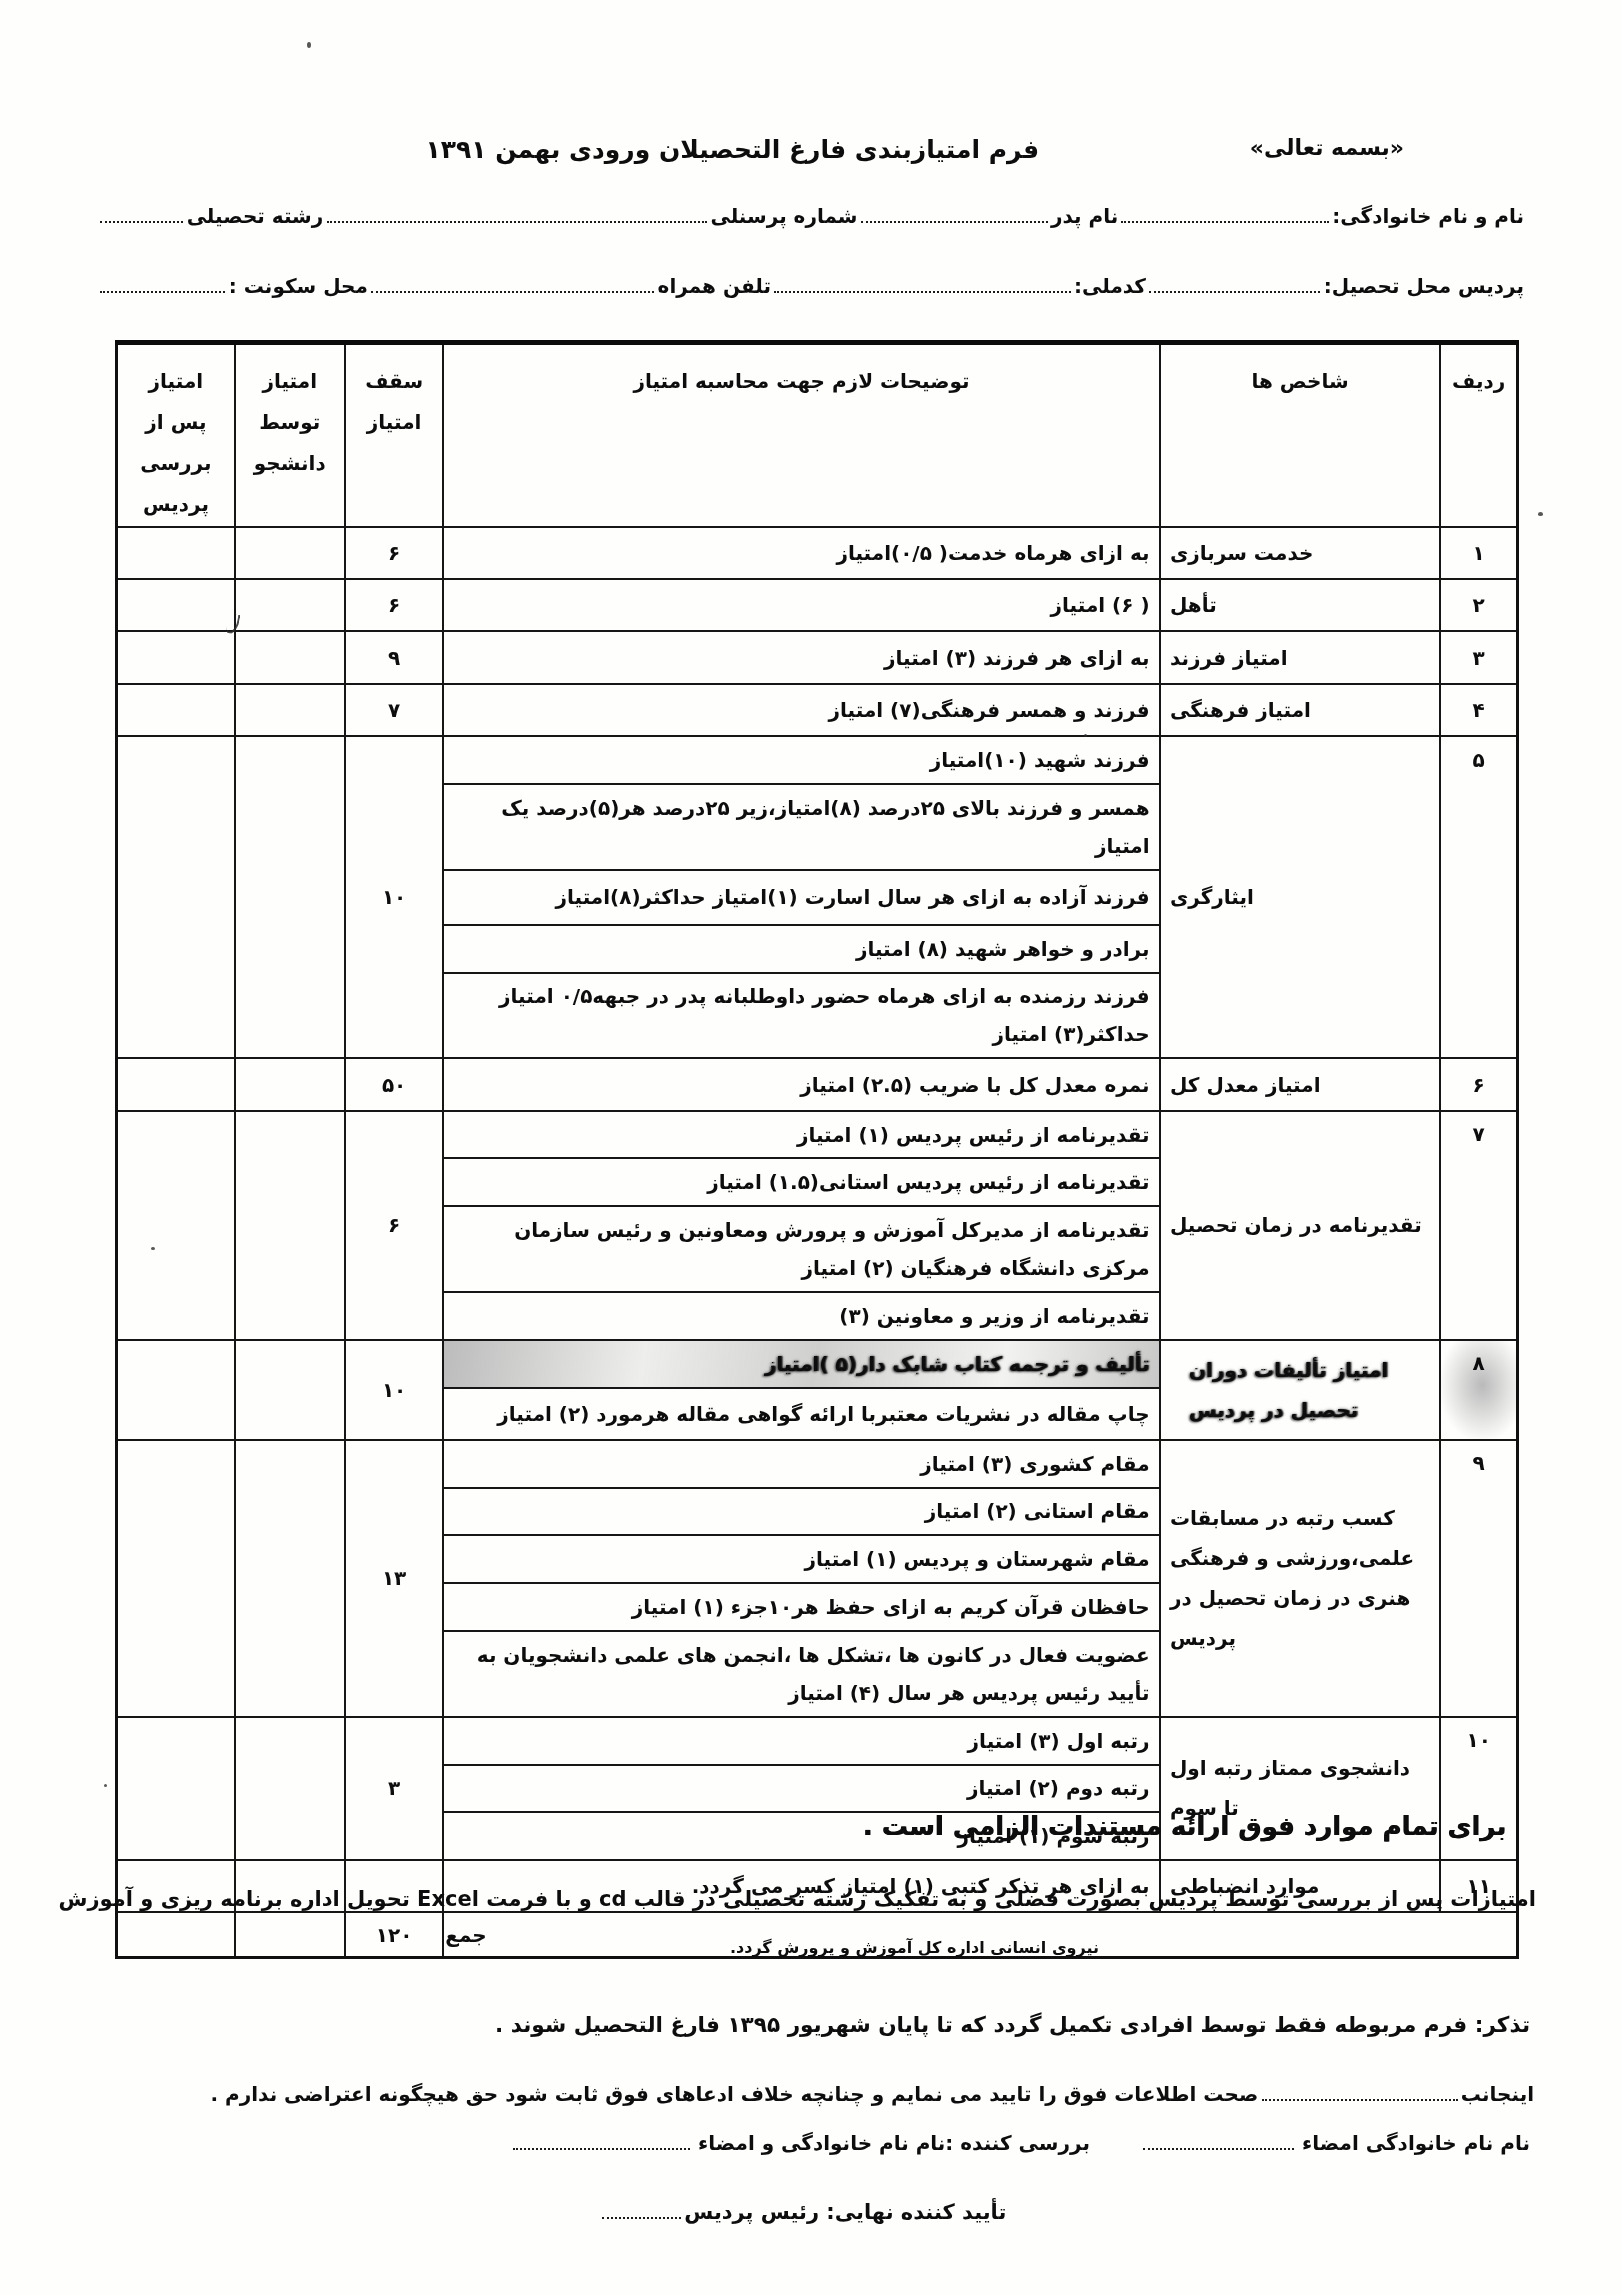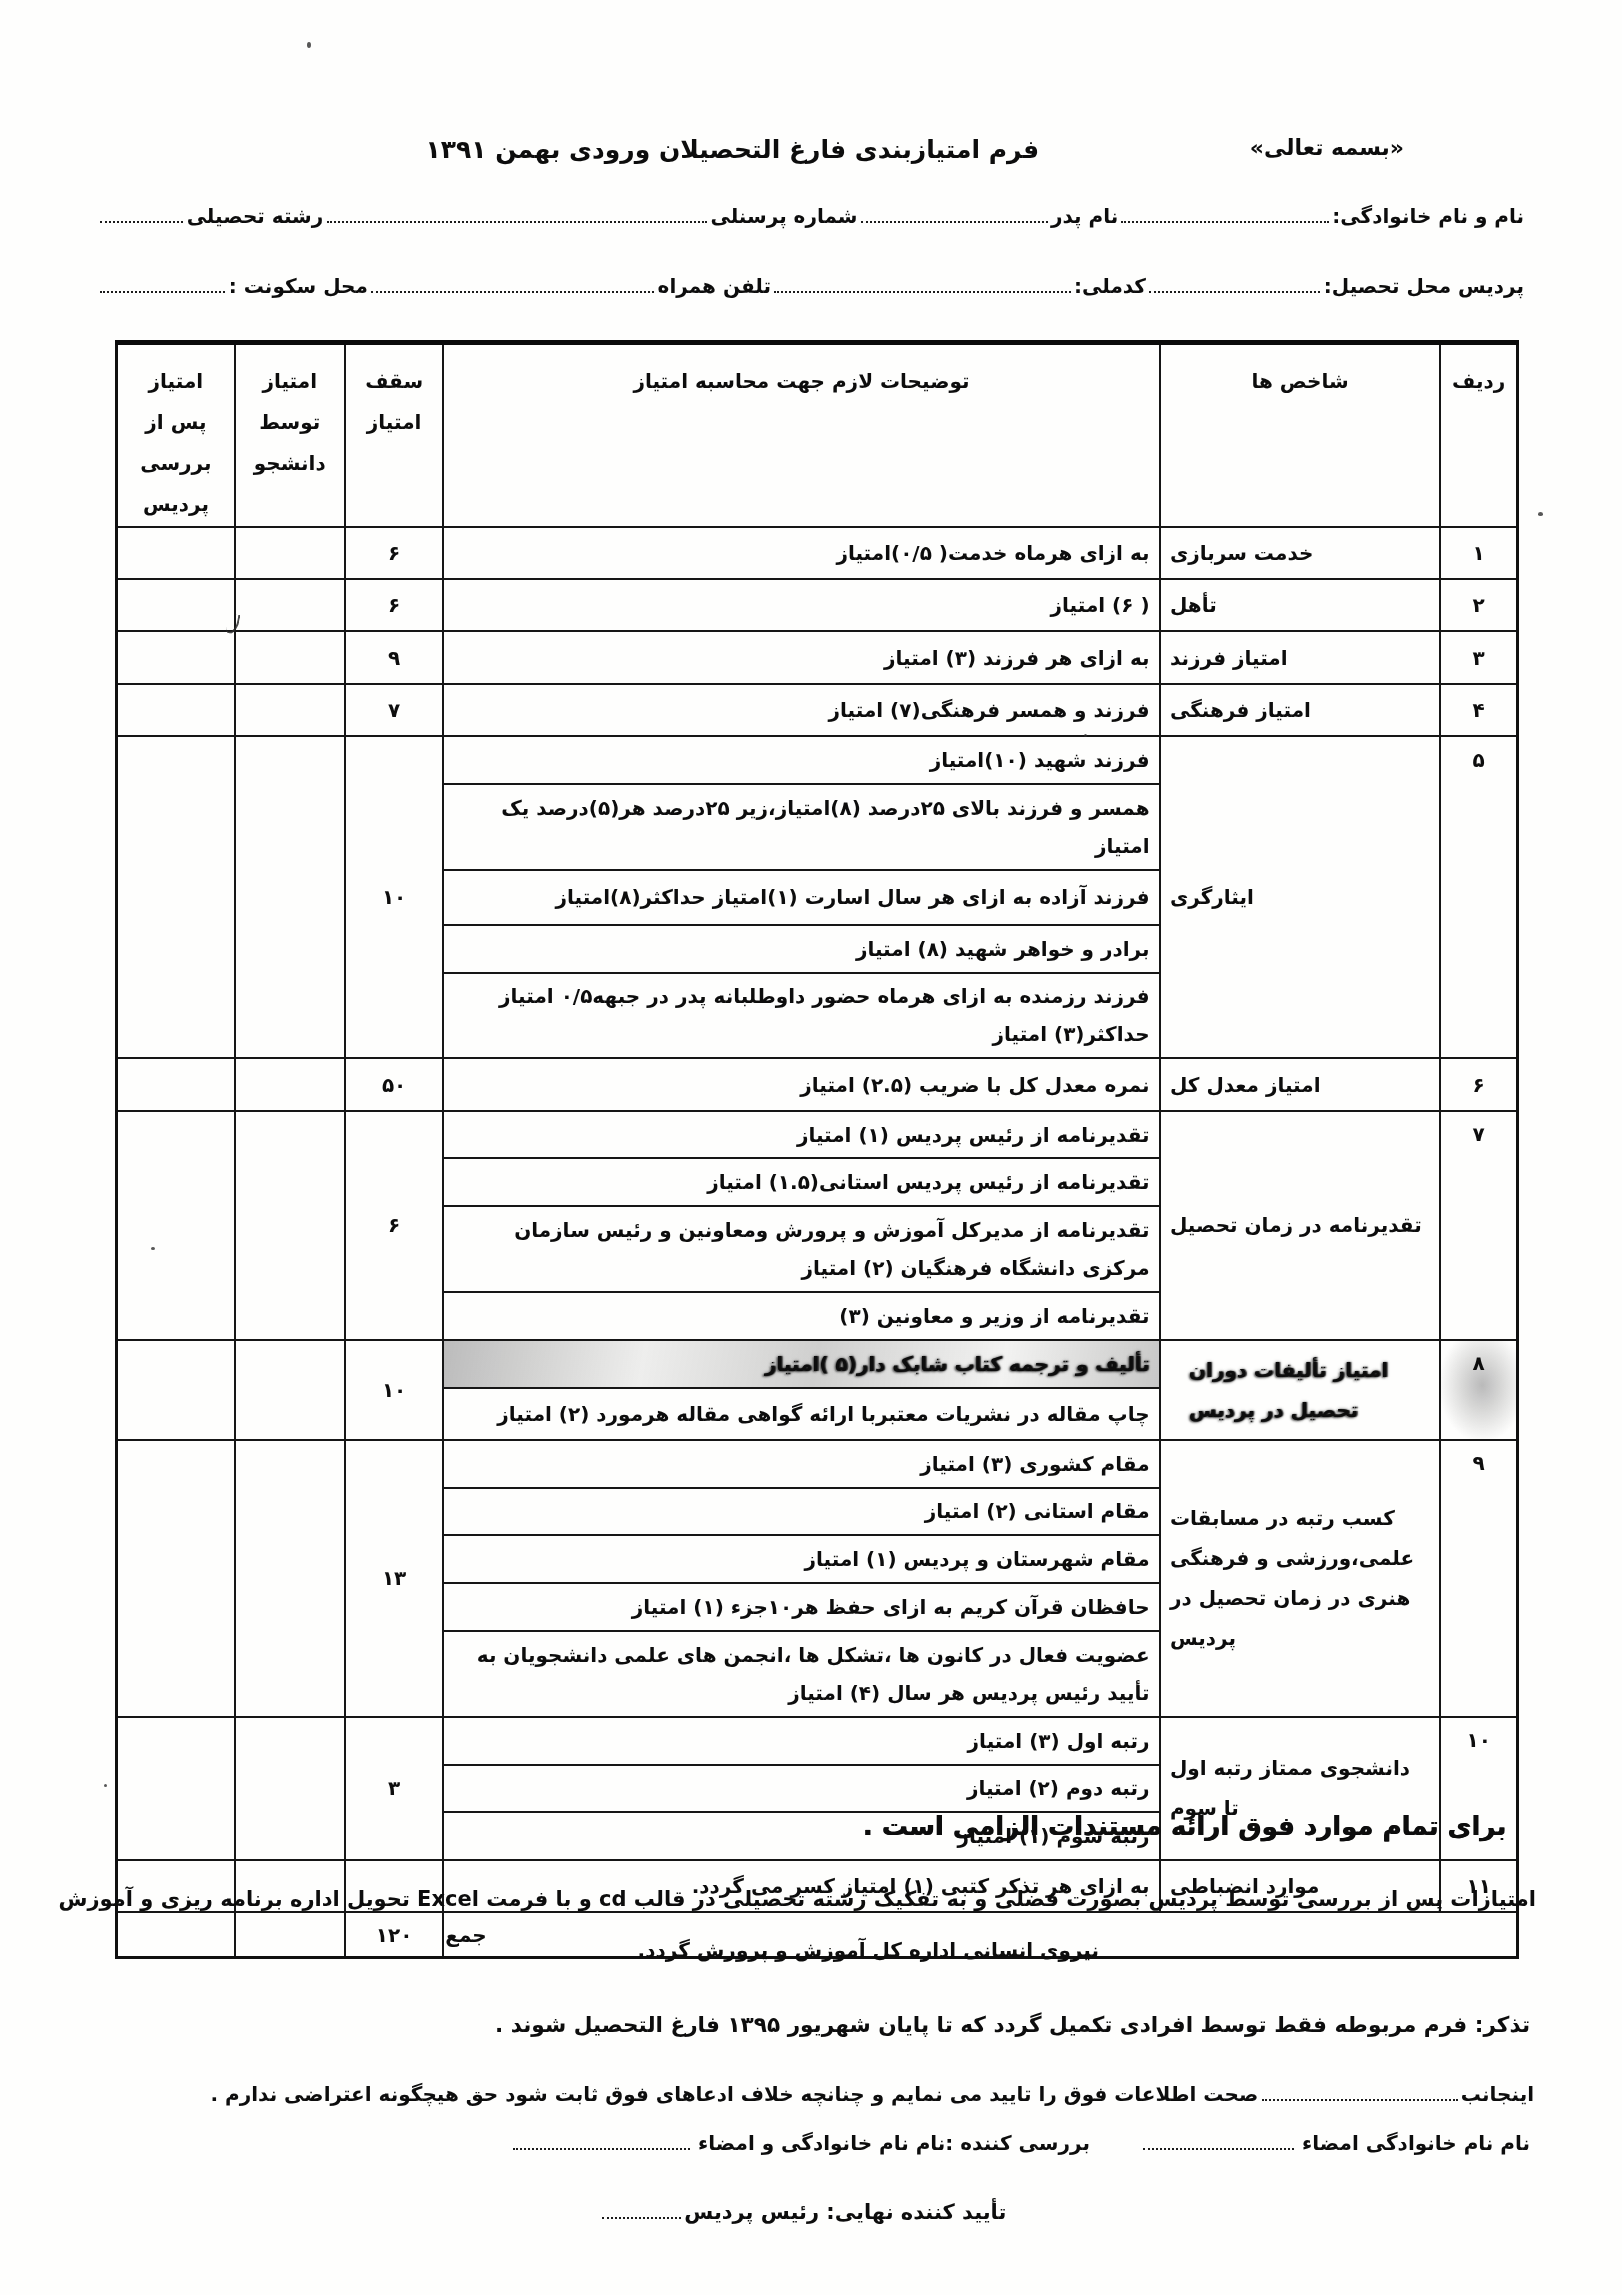--- a/index.html
+++ b/index.html
@@ -34,21 +34,21 @@
   .max{text-align:center;vertical-align:middle;font-size:21.6px;}
   .total-label{text-align:left;vertical-align:middle;font-size:22px;}
   
   .smudge-bg{background:linear-gradient(100deg,rgba(35,35,35,.30),rgba(120,120,120,.12) 28%,rgba(60,60,60,.24) 52%,rgba(140,140,140,.10) 78%,rgba(45,45,45,.26));}
   .smudge-bg-light{background:radial-gradient(ellipse at 55% 45%,rgba(60,60,60,.35),rgba(120,120,120,.10) 60%,rgba(255,255,255,0) 75%);}
   .smudge-text{text-shadow:1.3px 0 1.3px rgba(10,10,10,.8),-1.3px 0.7px 2px rgba(25,25,25,.55),0 0 3.9px rgba(0,0,0,.4);padding-left:28px;}
   
   .note{position:absolute;white-space:nowrap;}
   .note-mandatory{top:1811px;right:116px;font-size:26px;text-shadow:0.7px 0 0 #0d0d0d;}
   .note-excel1{top:1887px;right:86px;font-size:21px;}
-  .note-excel2{top:1938px;right:523px;font-size:20px;}
+  .note-excel2{top:1938px;right:523px;font-size:16px;}
   .note-reminder{top:2012px;right:92px;font-size:21.6px;}
   .note-declaration{top:2082px;right:88px;left:79px;display:flex;align-items:flex-end;font-size:20px;position:absolute;}
   .sign-line{top:2131px;right:92px;left:262px;display:flex;align-items:flex-end;gap:5.2px;font-size:20px;position:absolute;}
   .sign-gap{width:39px;}
   .final-line{top:2200px;right:16px;left:0;display:flex;justify-content:center;align-items:flex-end;font-size:21px;position:absolute;}
   .w120{width:79px;} .w230{width:151px;} .w270{width:177px;} .w300{width:196px;}
   
   .speck{position:absolute;background:#2d2d2d;border-radius:50%;opacity:.8;}
   .curl{position:absolute;left:228px;top:614px;width:9.8px;height:18.3px;border:2.6px solid #2c2c2c;
         border-left:none;border-top:none;border-radius:0 0 85% 30%;transform:rotate(8deg);opacity:.85;}

